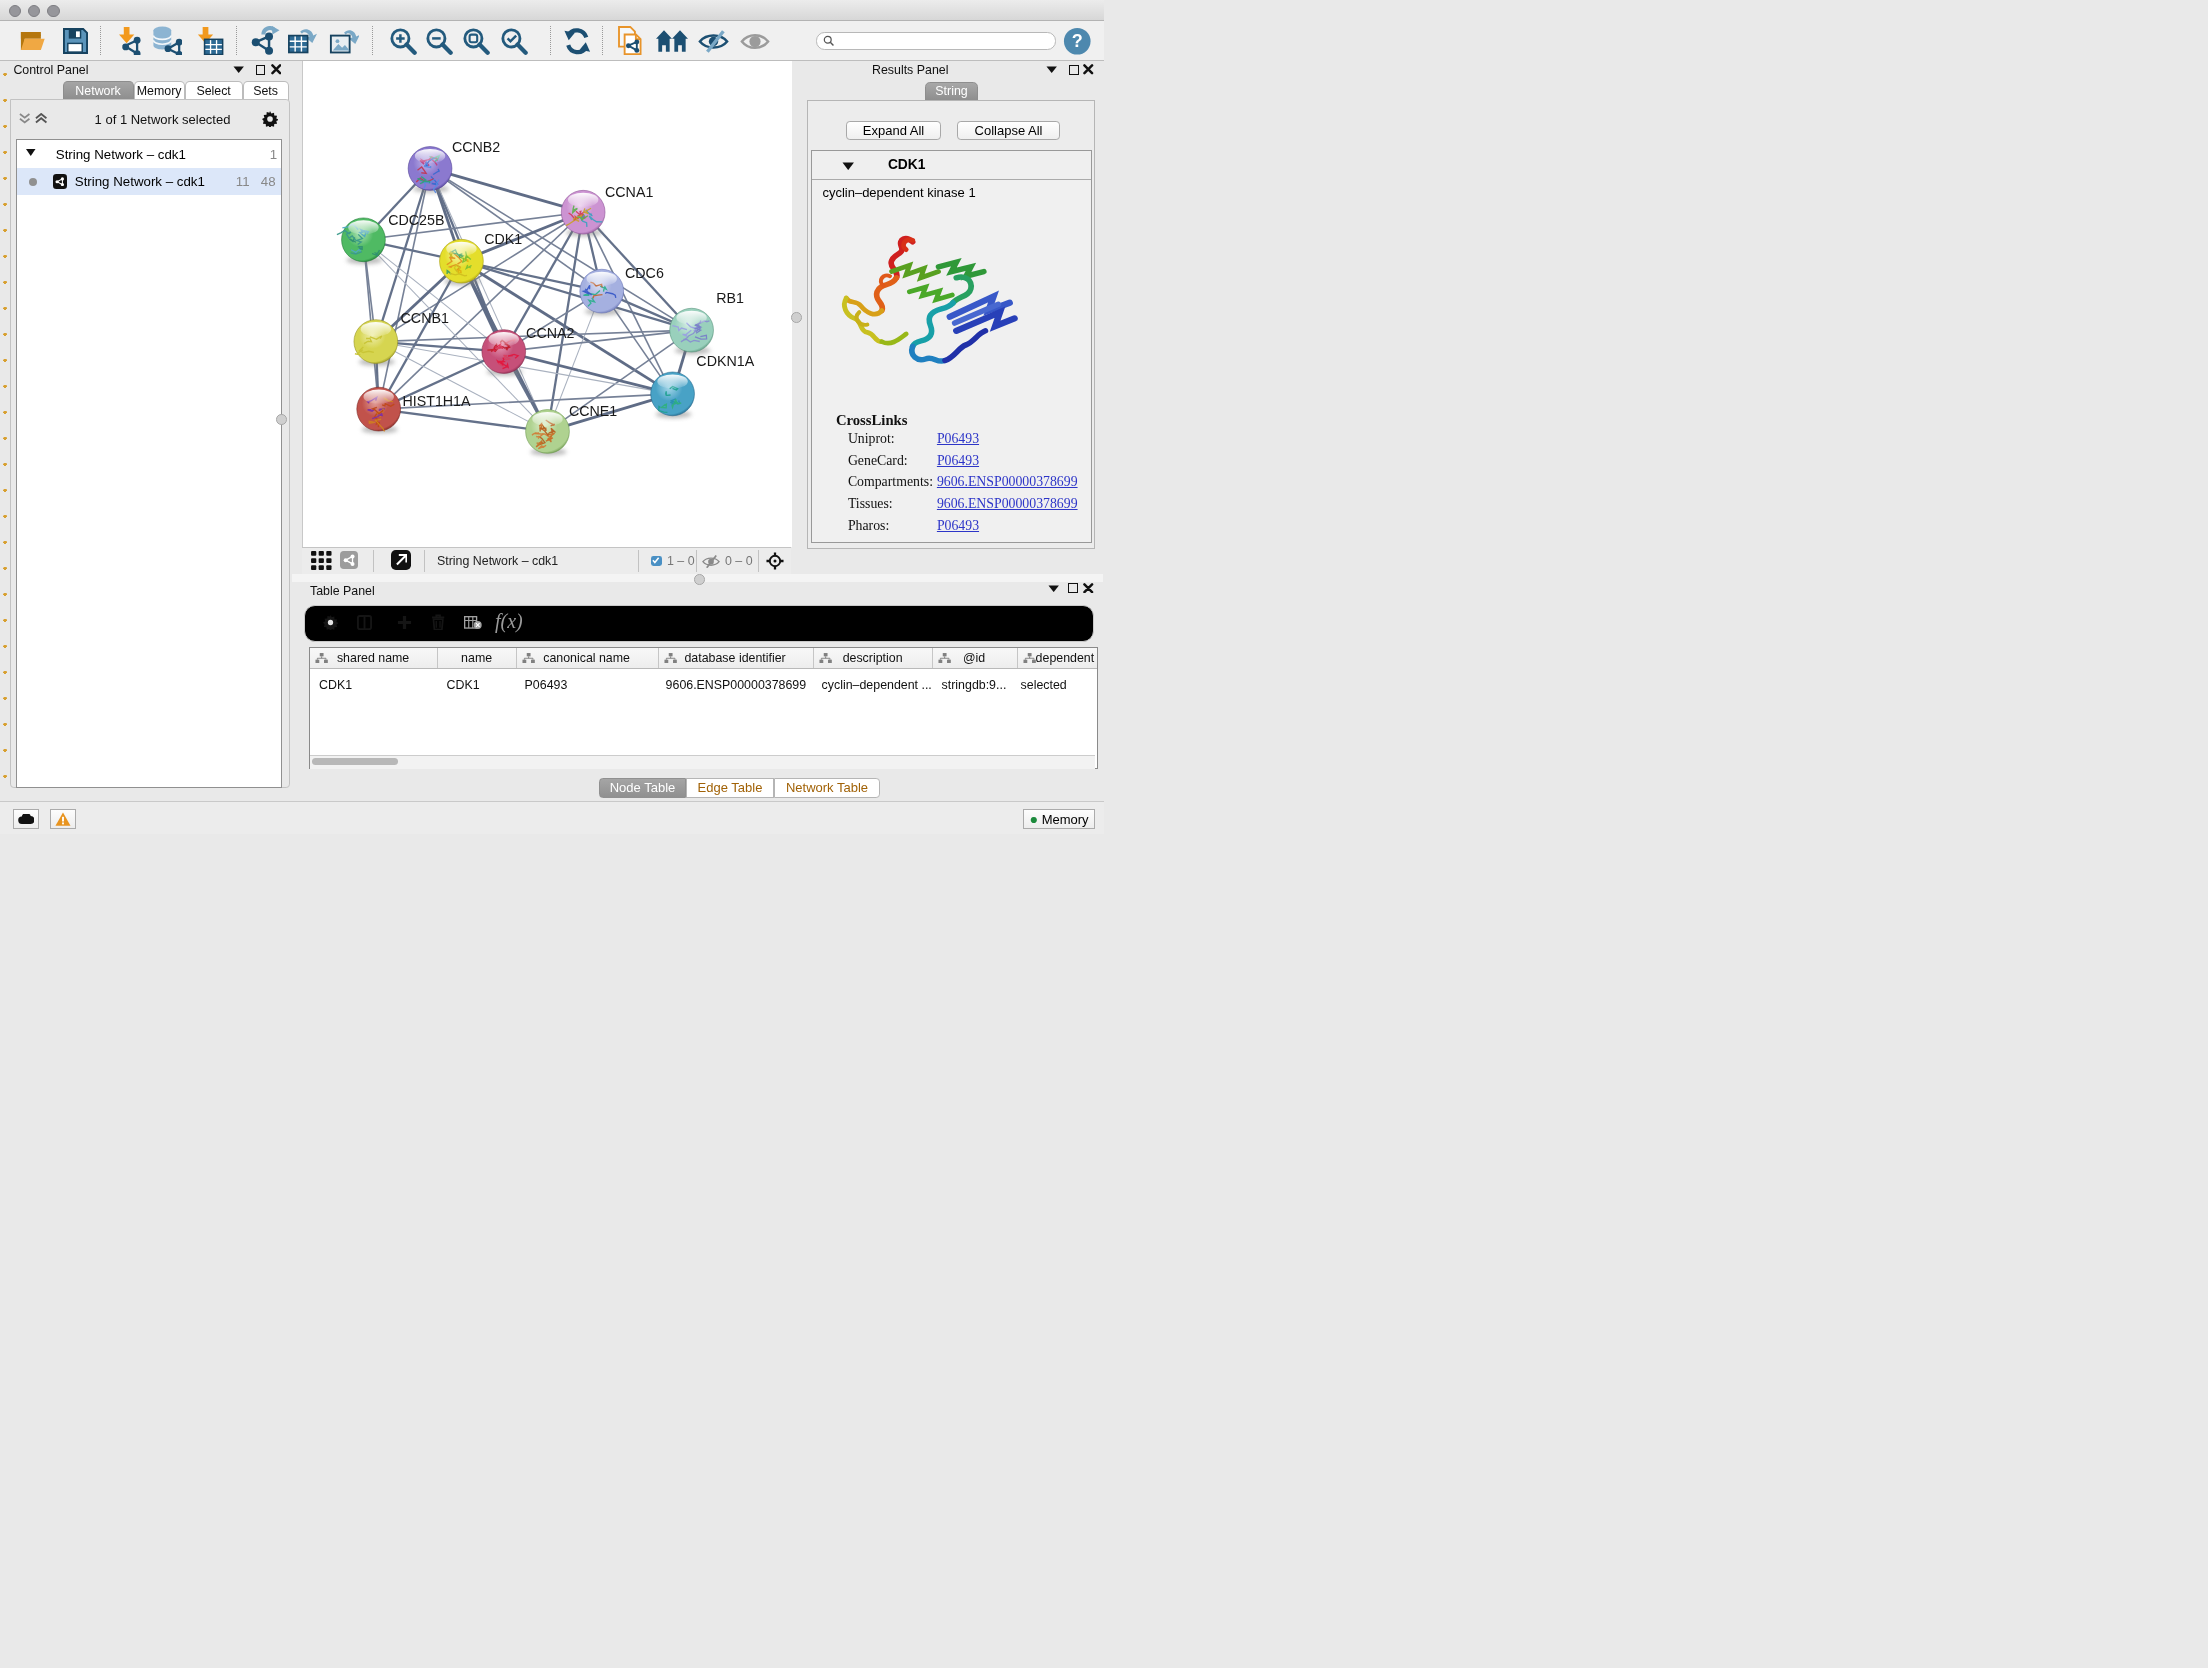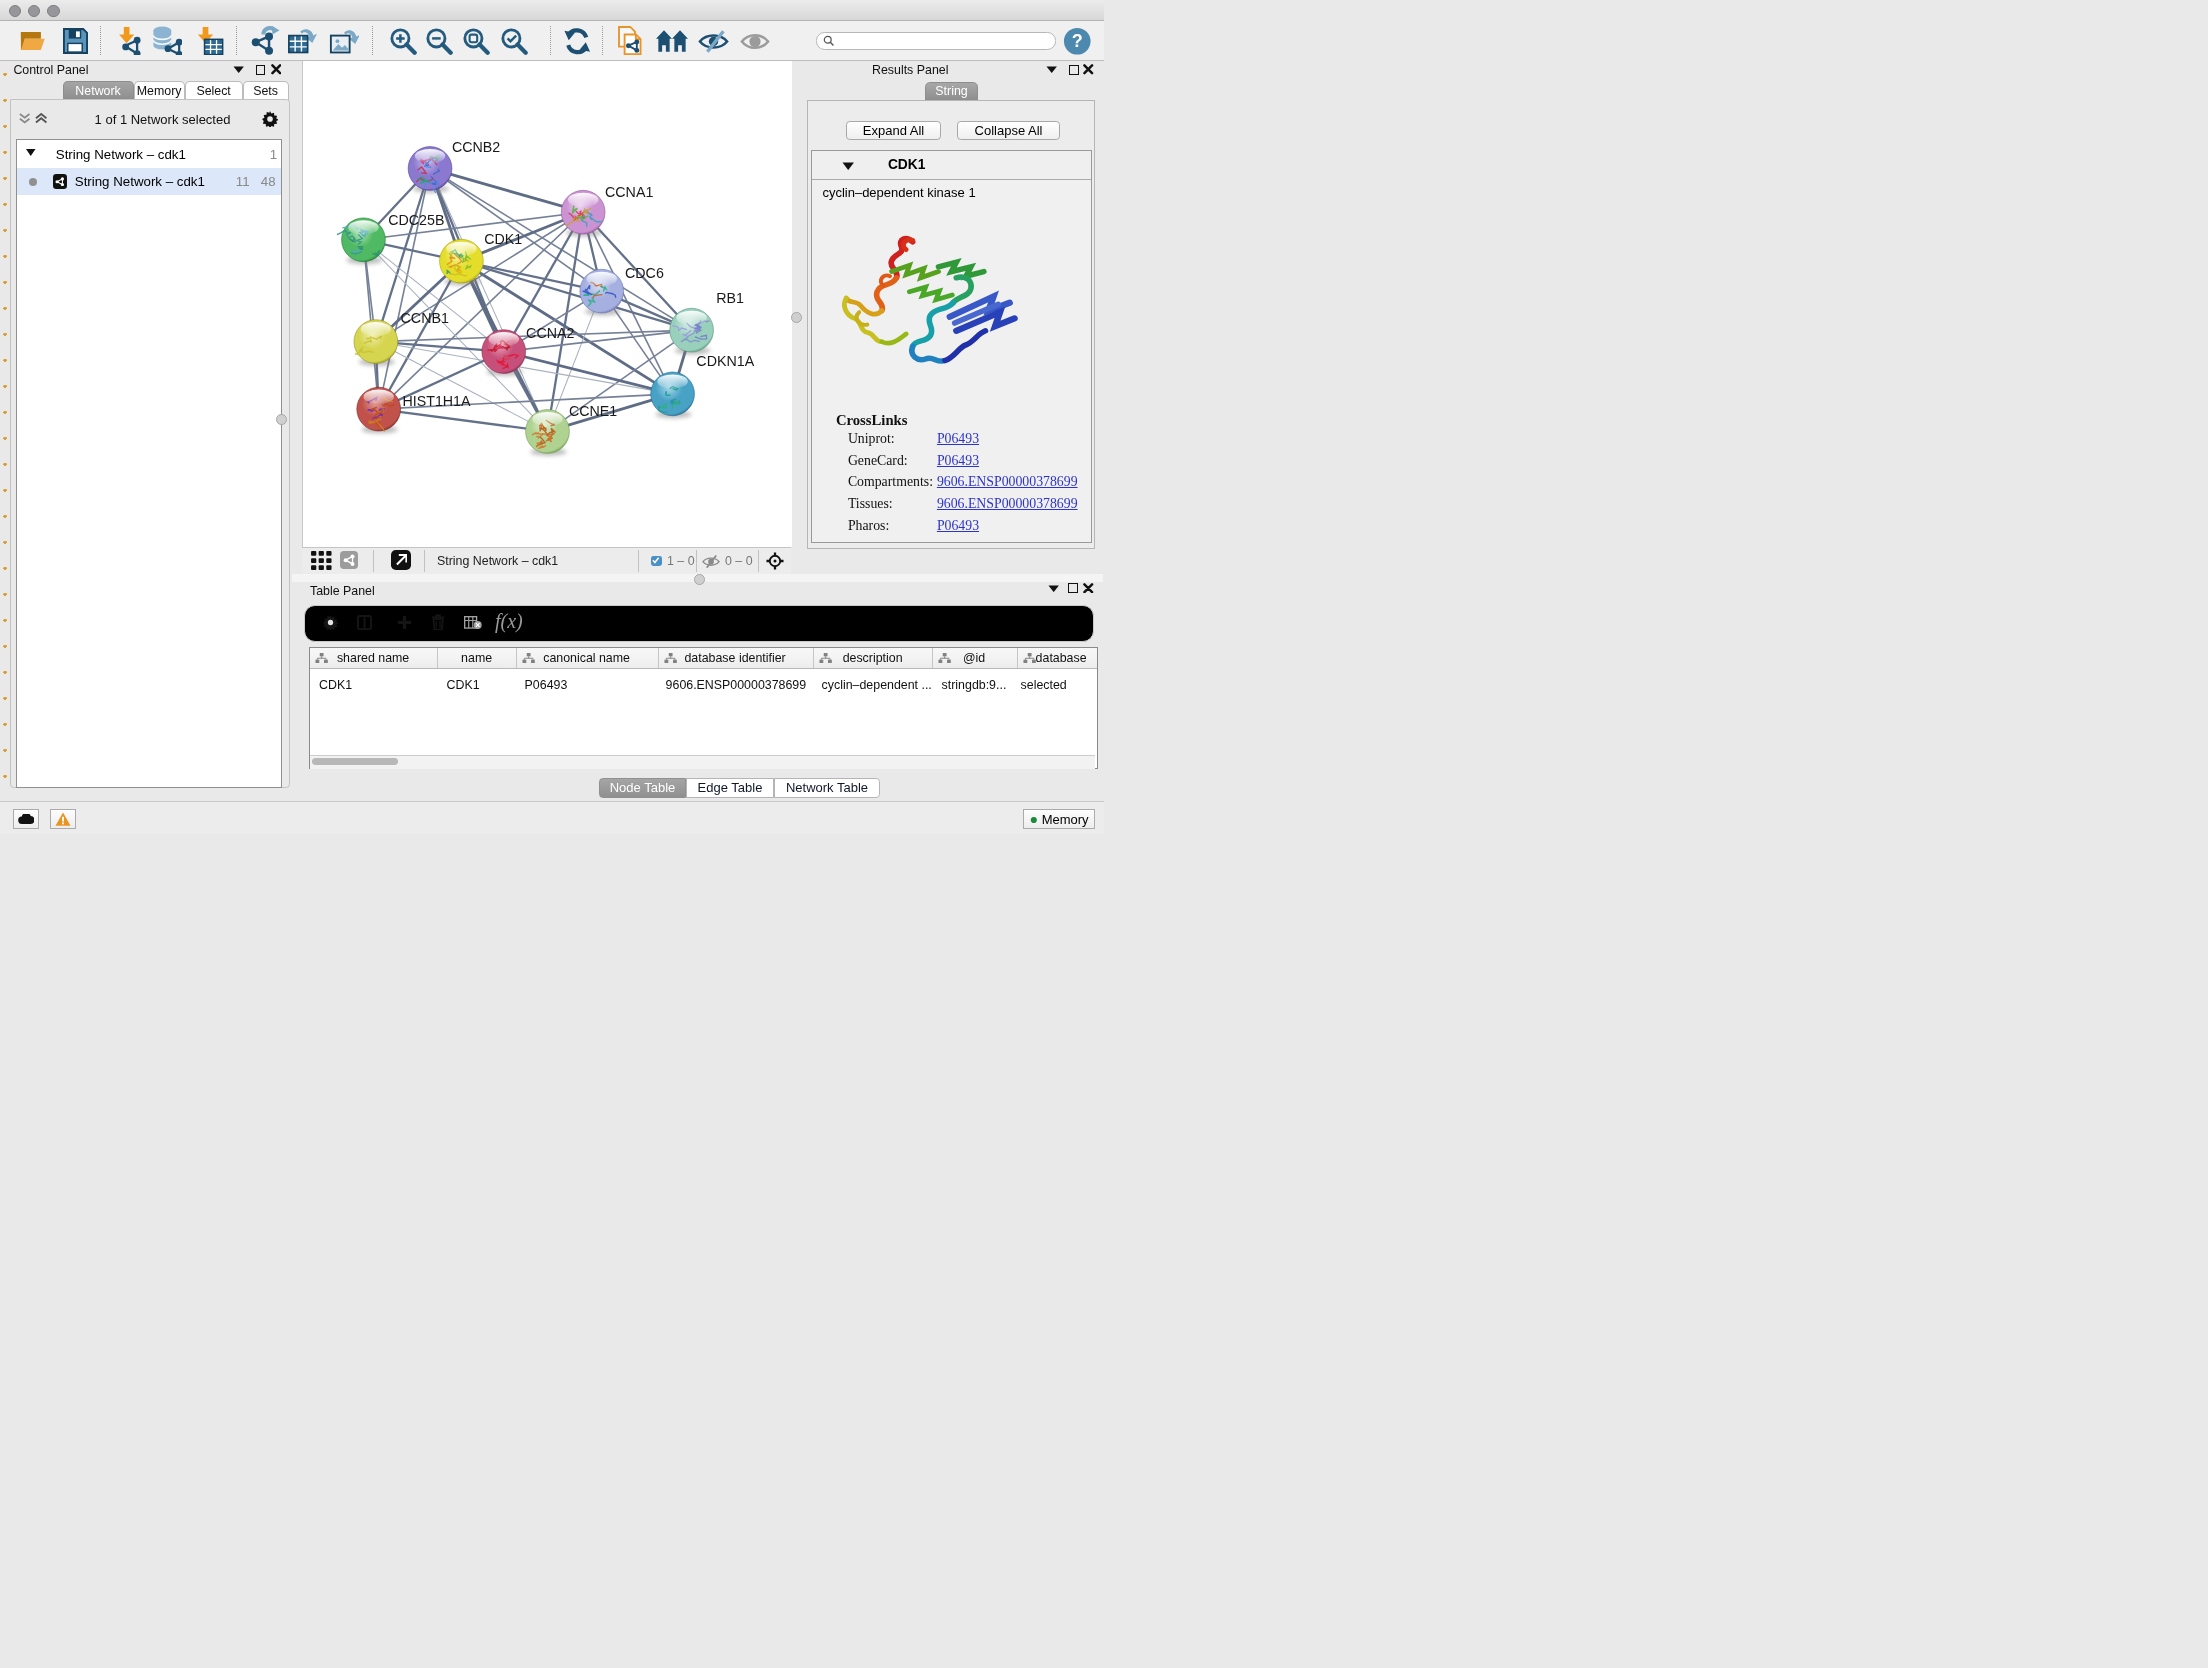--- a/index.html
+++ b/index.html
@@ -33,21 +33,21 @@
 #rinner{position:absolute;left:2.9px;top:49px;width:279px;height:391px;background:#f0f0f0;border:1px solid #999;}
 .crossrow{position:absolute;font-family:"Liberation Serif",serif;font-size:13.8px;color:#111;}
 .link{font-family:"Liberation Serif",serif;font-size:13.8px;color:#2d35c8;text-decoration:underline;}
 
 #tpanel{left:292px;top:574px;width:812px;height:228px;}
 #ttoolbar{position:absolute;left:12px;top:31px;width:788px;height:35px;background:#000000;border:1px solid #cacaca;border-radius:11px;}
 #ttable{position:absolute;left:16.6px;top:73px;width:787px;height:120px;background:#fff;border:1px solid #8a8a8a;}
 .thead{position:absolute;left:0;top:0;height:20.4px;width:100%;background:linear-gradient(#f8f8f8,#ededed);border-bottom:1px solid #b9b9b9;}
 .thcell{position:absolute;top:0;height:20.4px;border-right:1px solid #c6c6c6;font-size:12.4px;color:#111;text-align:center;line-height:20.4px;}
 .tdcell{position:absolute;top:29.5px;font-size:12.4px;color:#111;}
-.btab{height:17.6px;line-height:17.6px;text-align:center;font-size:13px;background:#fff;border:1px solid #b5b5b5;color:#0f172a;}
+.btab{height:17.6px;line-height:17.6px;text-align:center;font-size:13px;background:#fff;border:1px solid #b5b5b5;color:#a16207;}
 
 #statusbar{left:0;top:801px;width:1104px;height:33px;background:#ececec;border-top:1px solid #c9c9c9;}
 .sbtn{position:absolute;top:6.7px;height:18px;background:linear-gradient(#fdfdfd,#ededed);border:1px solid #ababab;}
 </style>
 </head>
 <body>
 
 <div class="abs" style="left:0;top:61px;width:9.5px;height:740px;background:#e9e9e9;background-image:radial-gradient(circle at 4.8px 13.3px, #d8a030 1.5px, rgba(0,0,0,0) 1.8px);background-size:9.5px 26px;"></div>
 
 <div class="abs" id="titlebar">
@@ -741,21 +741,21 @@
     <div style="position:absolute;left:190px;top:3.8px;font-family:'Liberation Serif',serif;font-style:italic;font-size:20px;color:#9a9a9a;">f(x)</div>
   </div>
   <div id="ttable">
     <div class="thead">
       <div class="thcell" style="left:0;width:127px;">shared name</div>
       <div class="thcell" style="left:128px;width:78px;">name</div>
       <div class="thcell" style="left:206px;width:142px;">canonical name</div>
       <div class="thcell" style="left:348px;width:155px;">database identifier</div>
       <div class="thcell" style="left:504px;width:118px;">description</div>
       <div class="thcell" style="left:622px;width:85px;">@id</div>
-      <div class="thcell" style="left:707px;width:60px;padding-left:19px;border-right:none;text-align:left;">database</div>
+      <div class="thcell" style="left:707px;width:60px;padding-left:19px;border-right:none;text-align:left;">dependent</div>
       <svg style="position:absolute;left:5.7px;top:5.2px;" width="13.3" height="10.5" viewBox="0 0 14 11">
 <g fill="#808080">
             <rect x="5" y="0" width="4" height="3.5"></rect>
             <rect x="0.5" y="7" width="4" height="3.5"></rect>
             <rect x="9.5" y="7" width="4" height="3.5"></rect>
           </g>
 <path d="M7 3.5 v2 M2.5 7 v-1.5 h9 V7" stroke="#808080" stroke-width="1" fill="none"></path>
 </svg>
         <svg style="position:absolute;left:212px;top:5.2px;" width="13.3" height="10.5" viewBox="0 0 14 11">
 <g fill="#808080">

